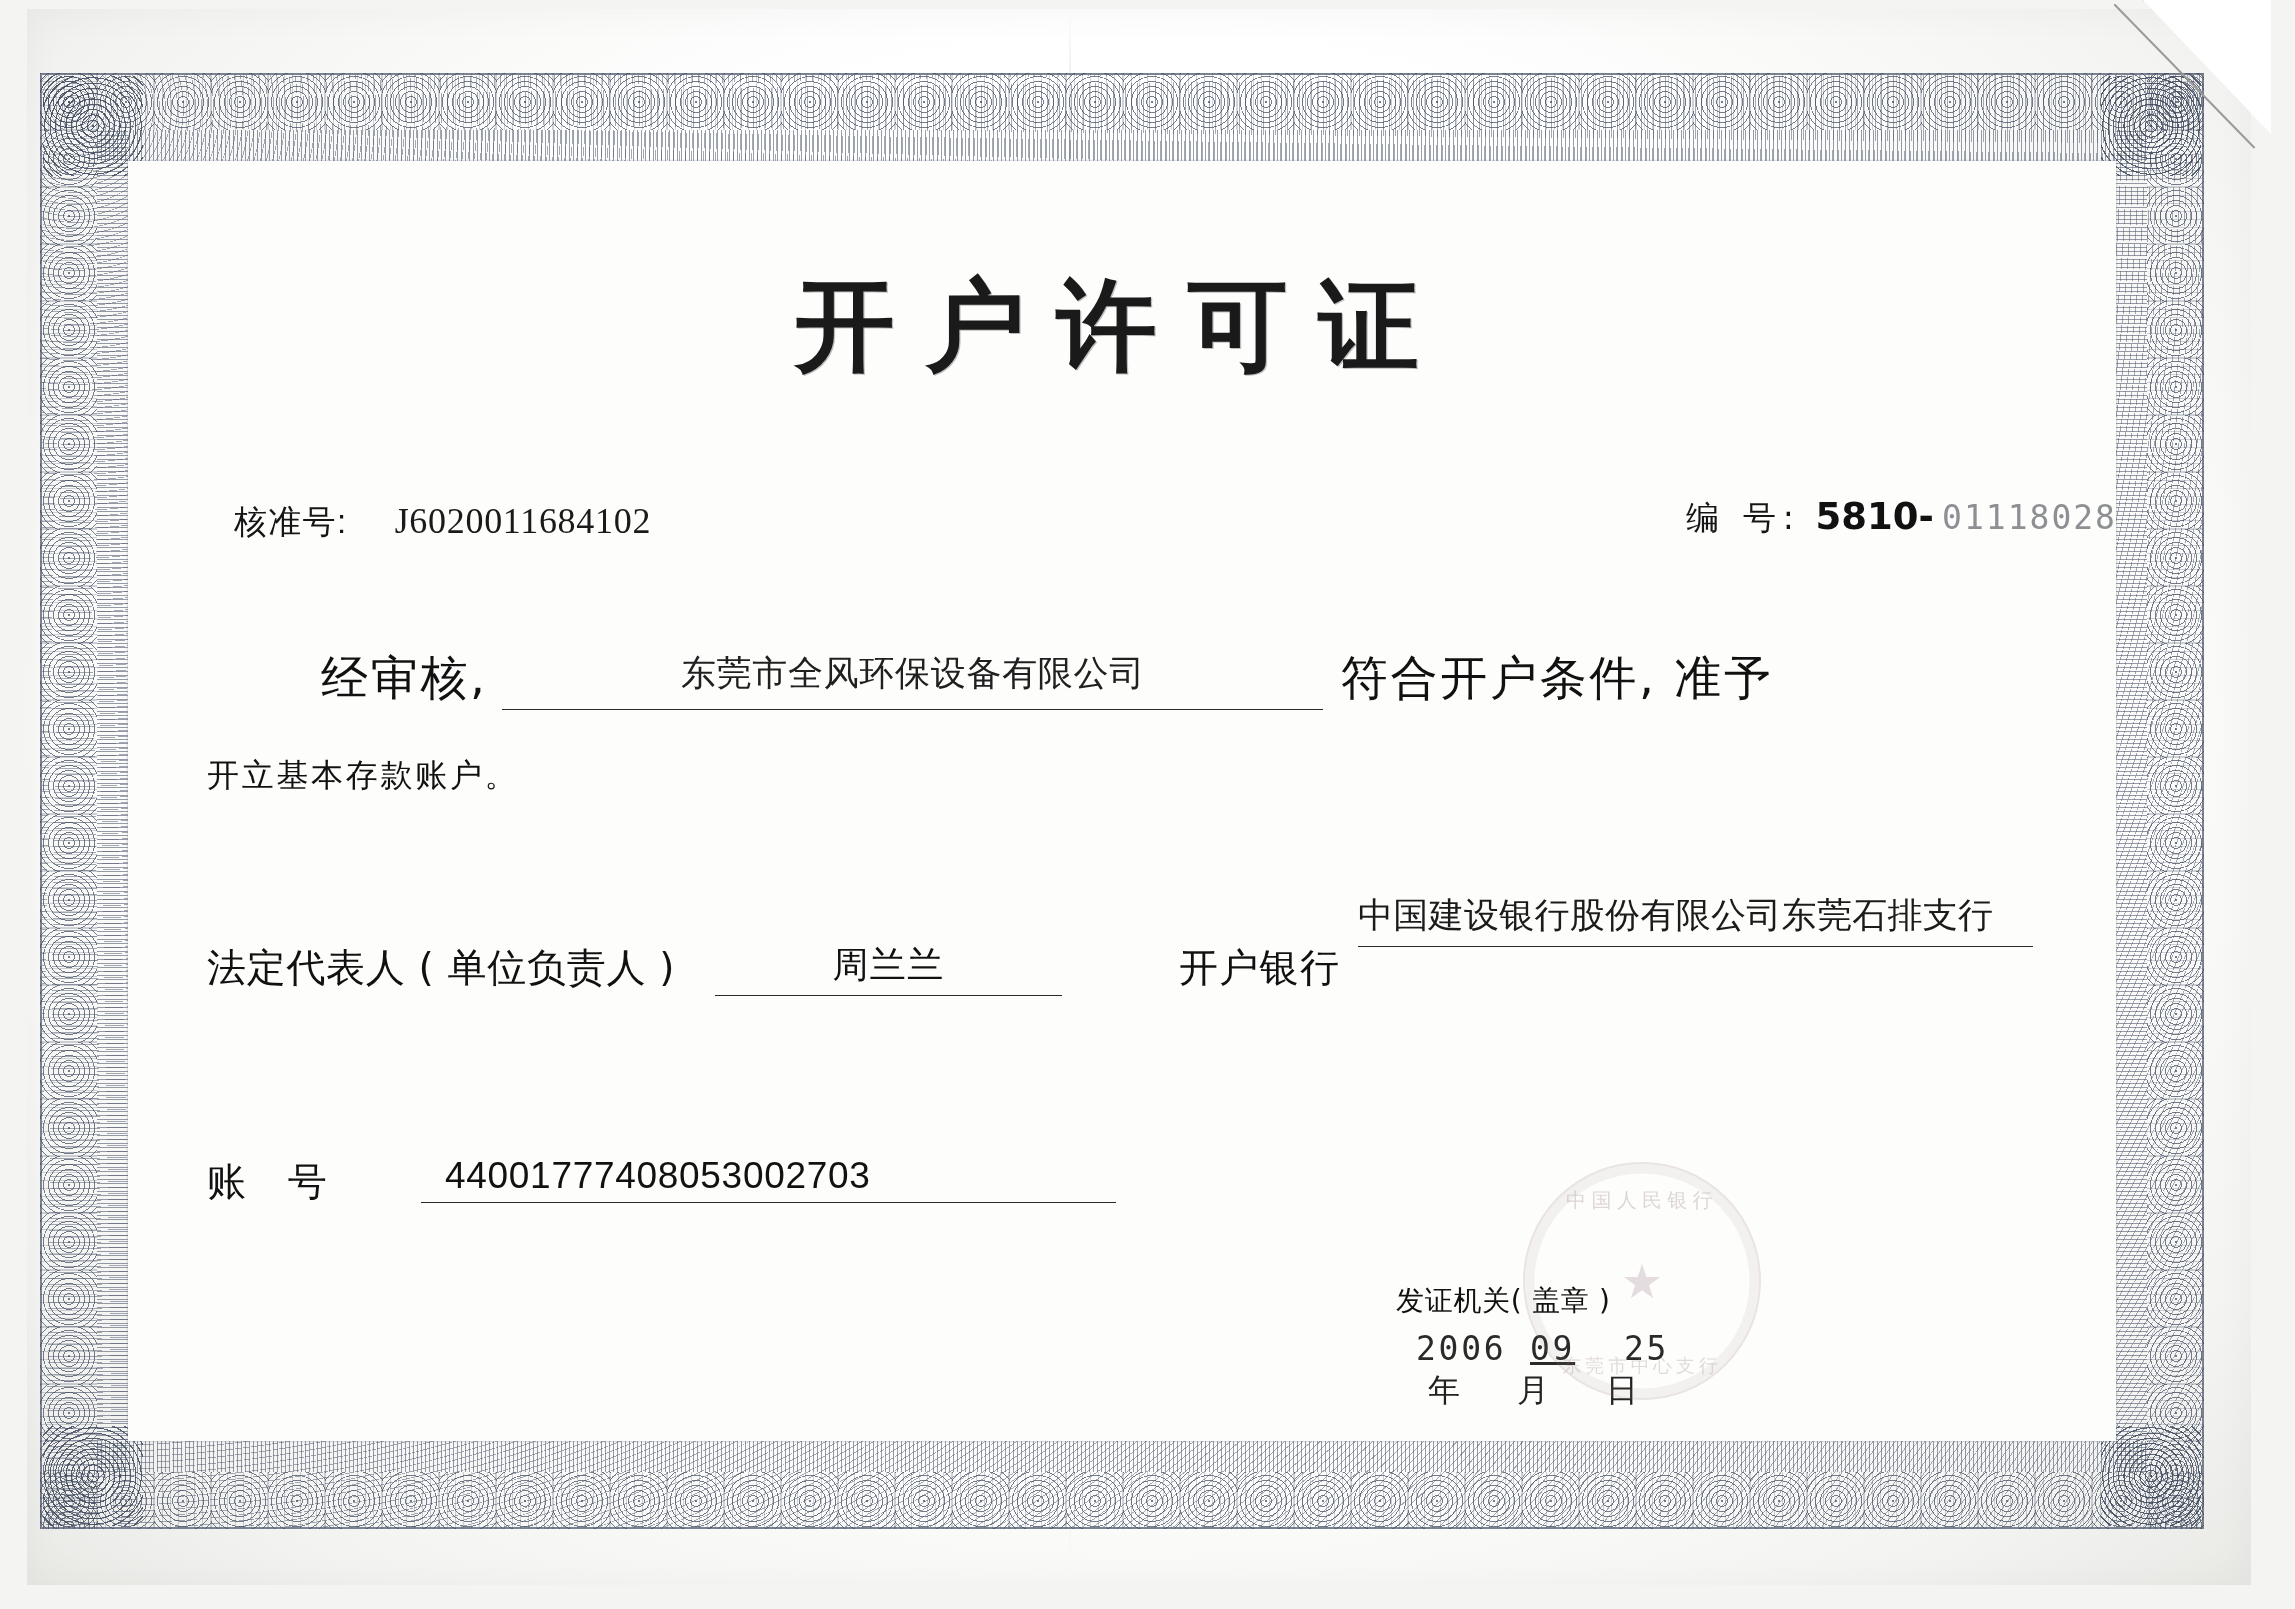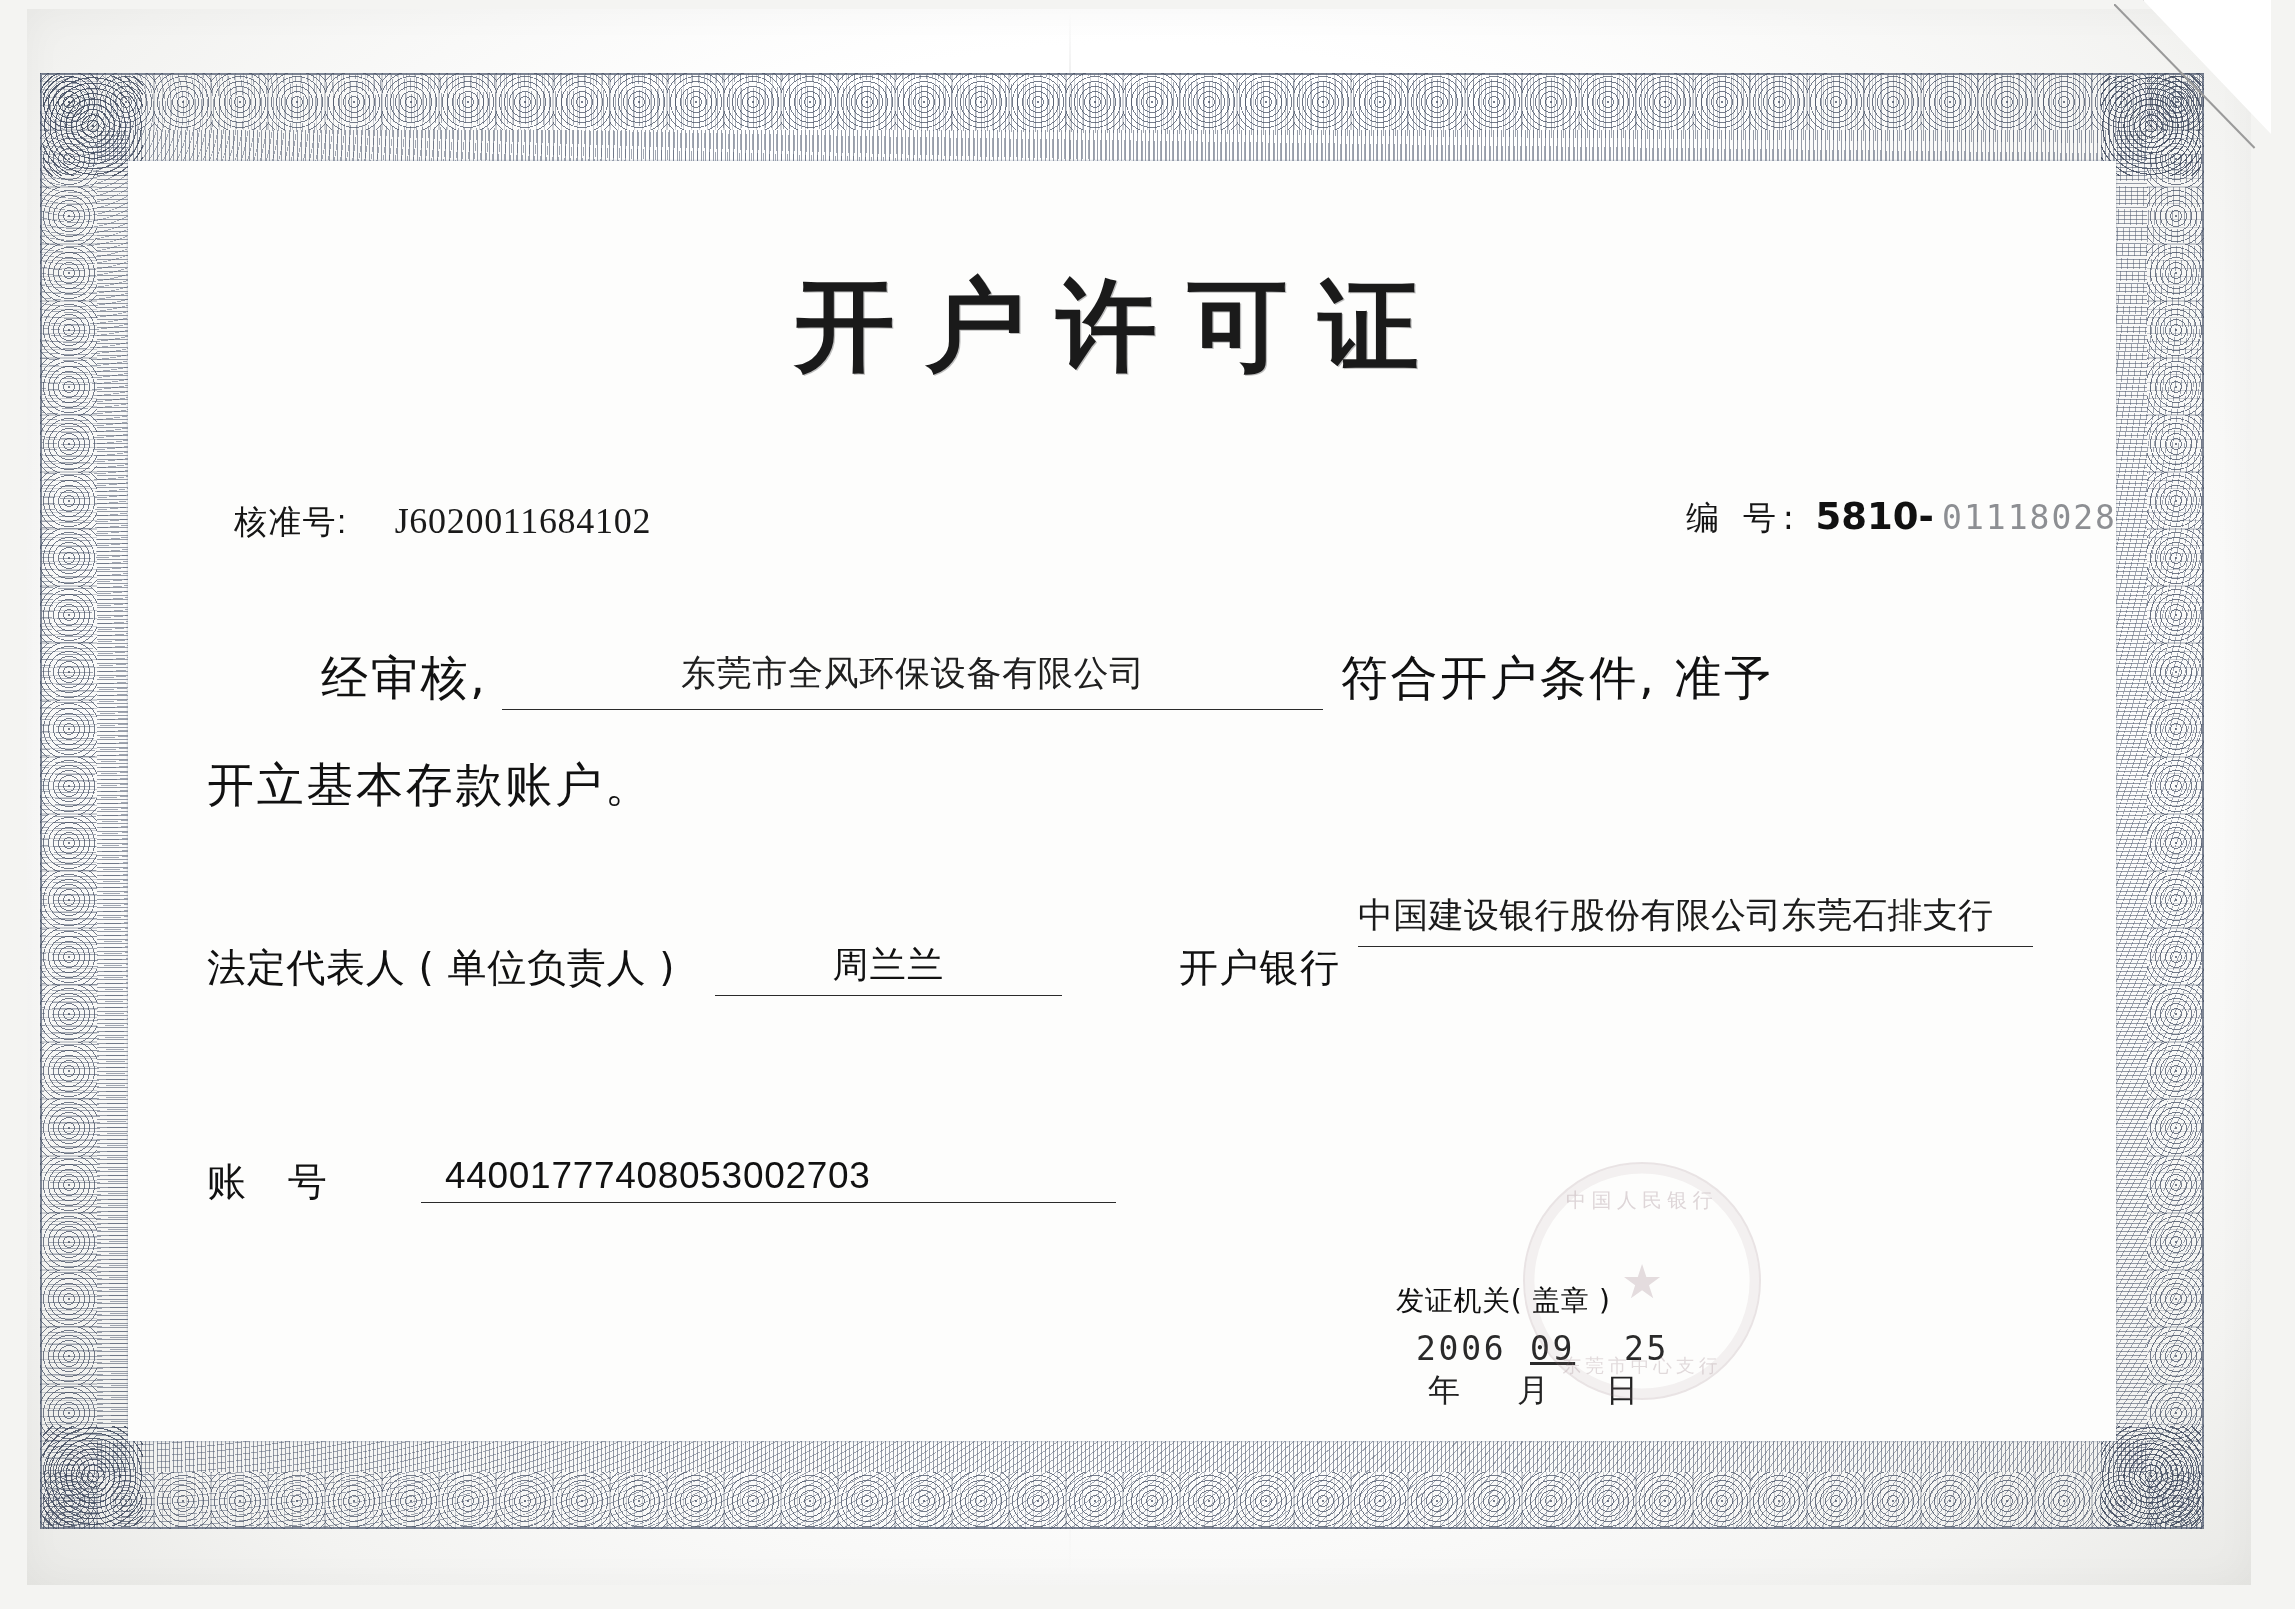--- a/index.html
+++ b/index.html
@@ -241,21 +241,21 @@
     color: #202020;
   }
   #para-tail {
     font-family: "DejaVu Sans", sans-serif;
     letter-spacing: 2.7px;
   }
 
   #para-line2 {
     left: 167px;
     top: 681px;
-    font-size: 47px;
+    font-size: 32px;
     font-family: "DejaVu Sans", sans-serif;
     letter-spacing: 2.7px;
   }
 
   
   #rep-label {
     left: 167px;
     top: 868px;
     font-size: 39px;
     font-family: "DejaVu Sans", sans-serif;

